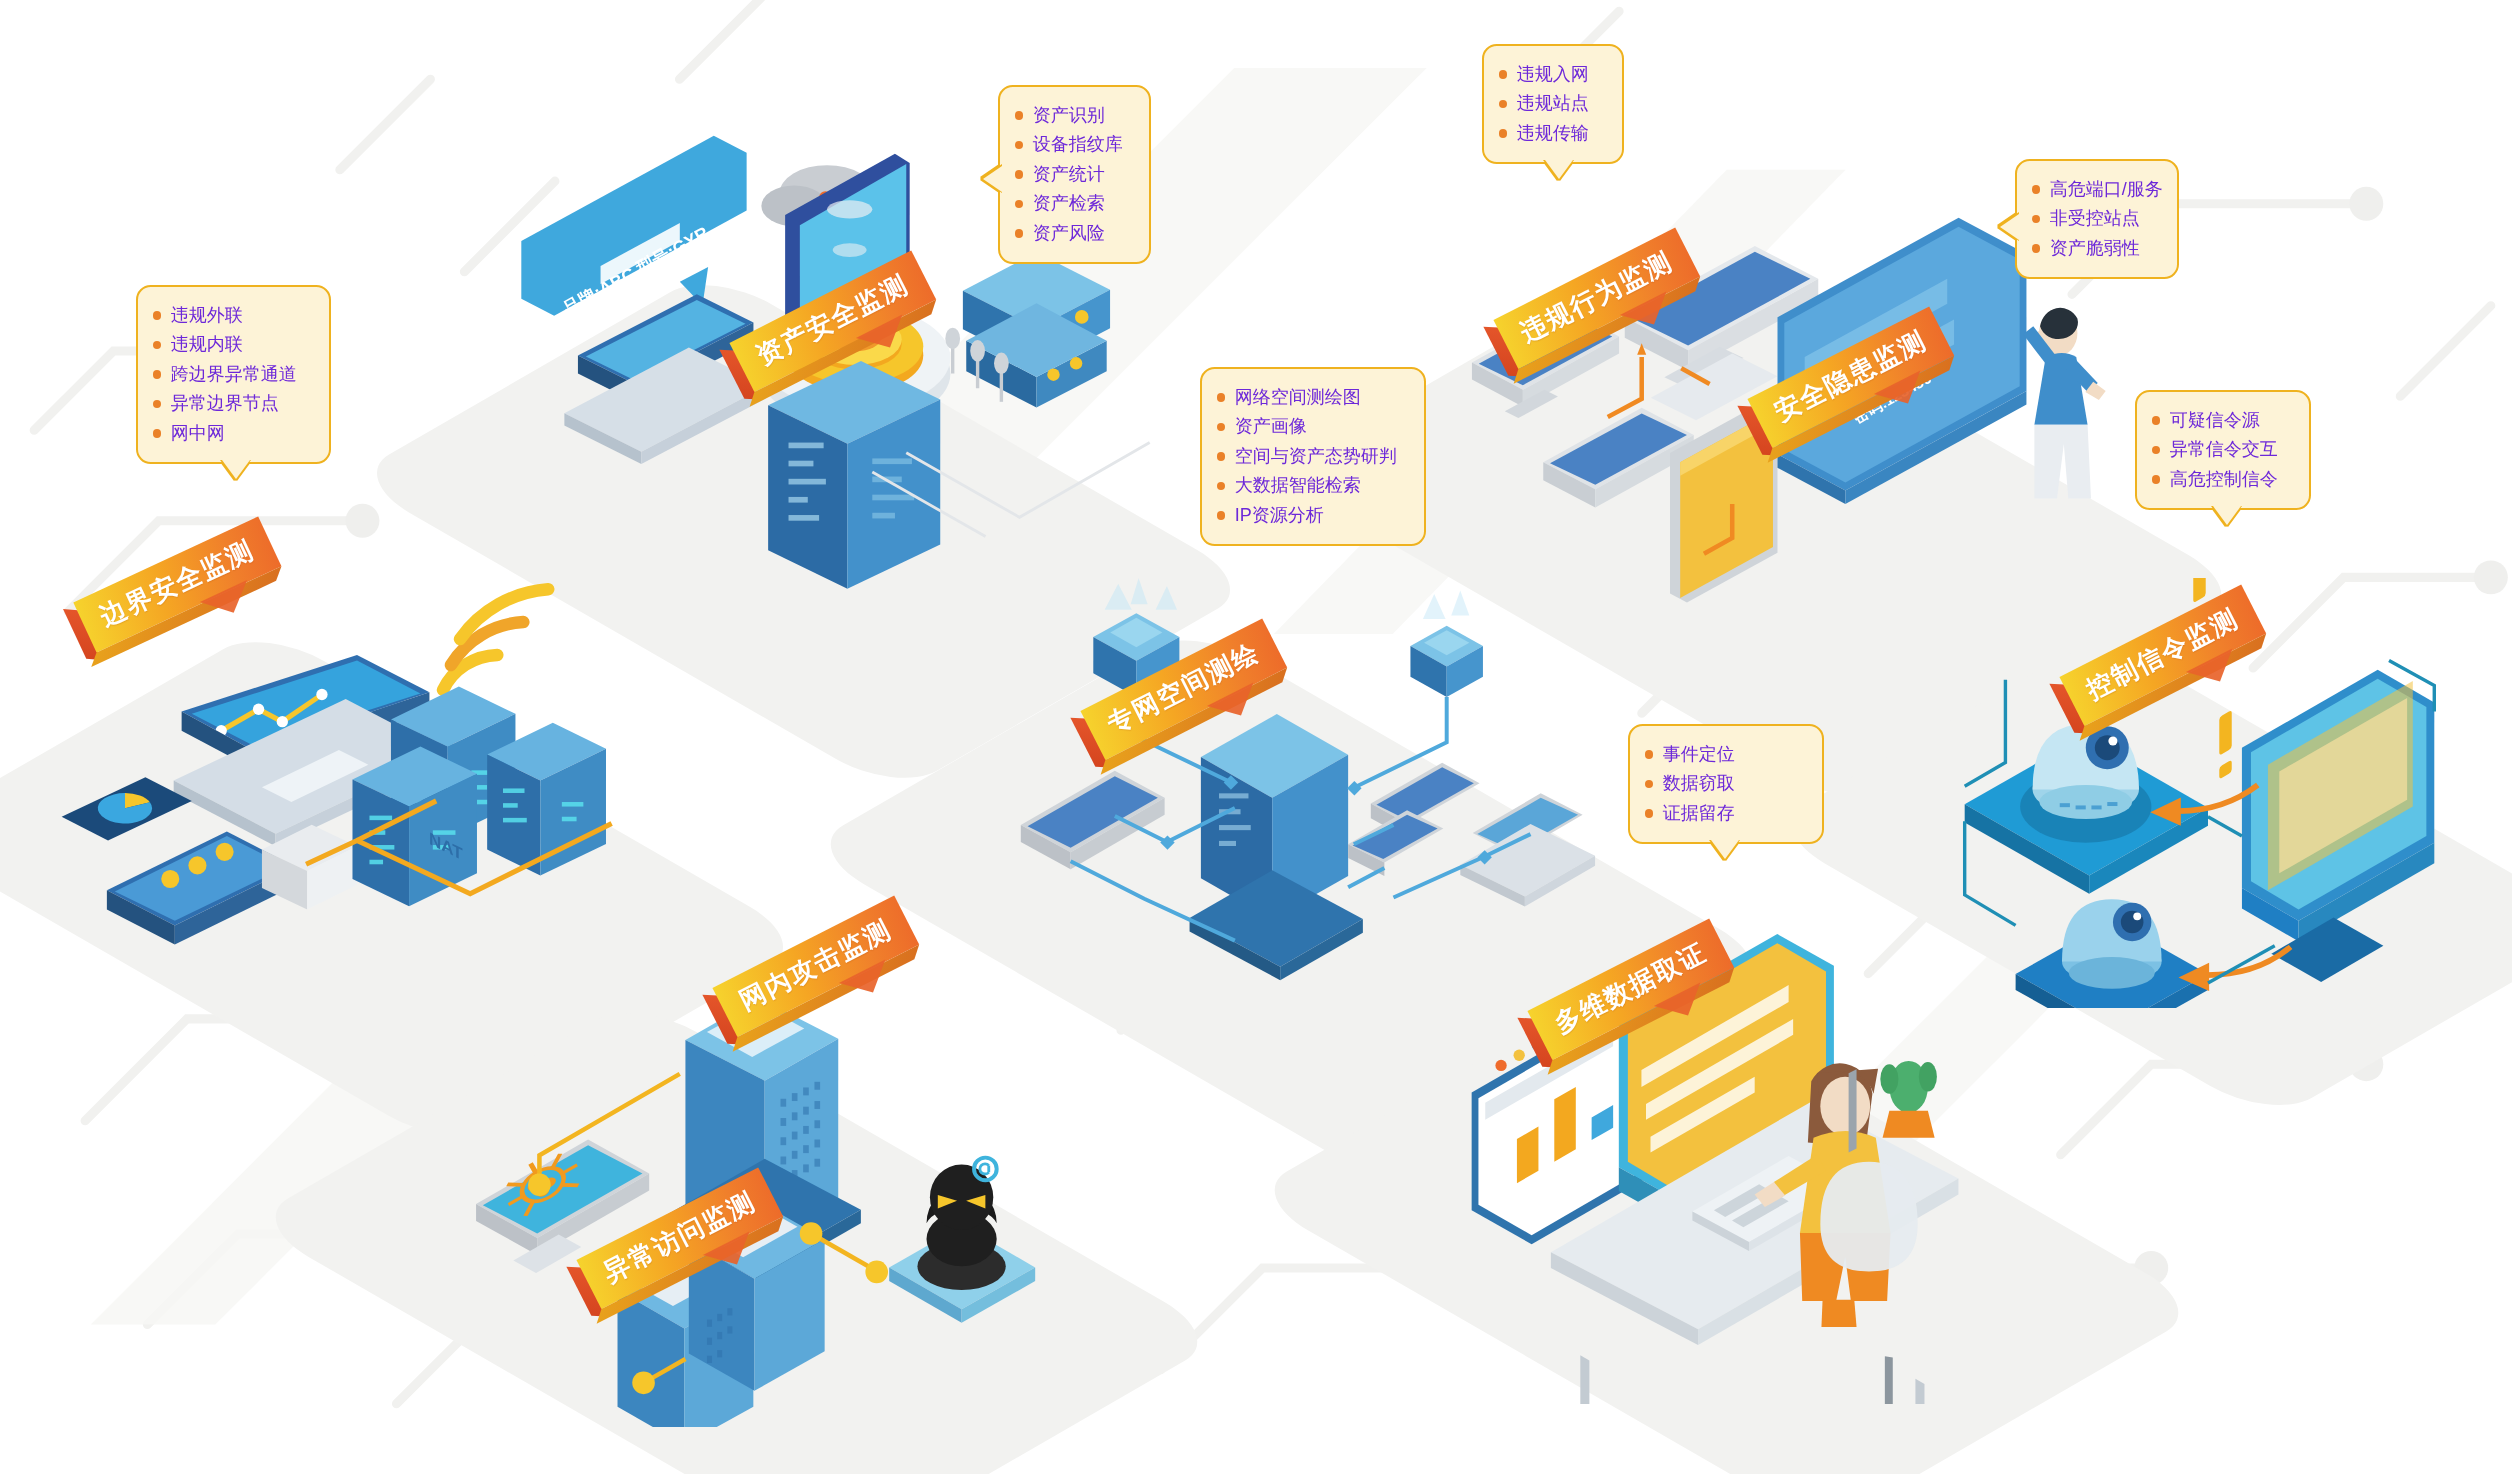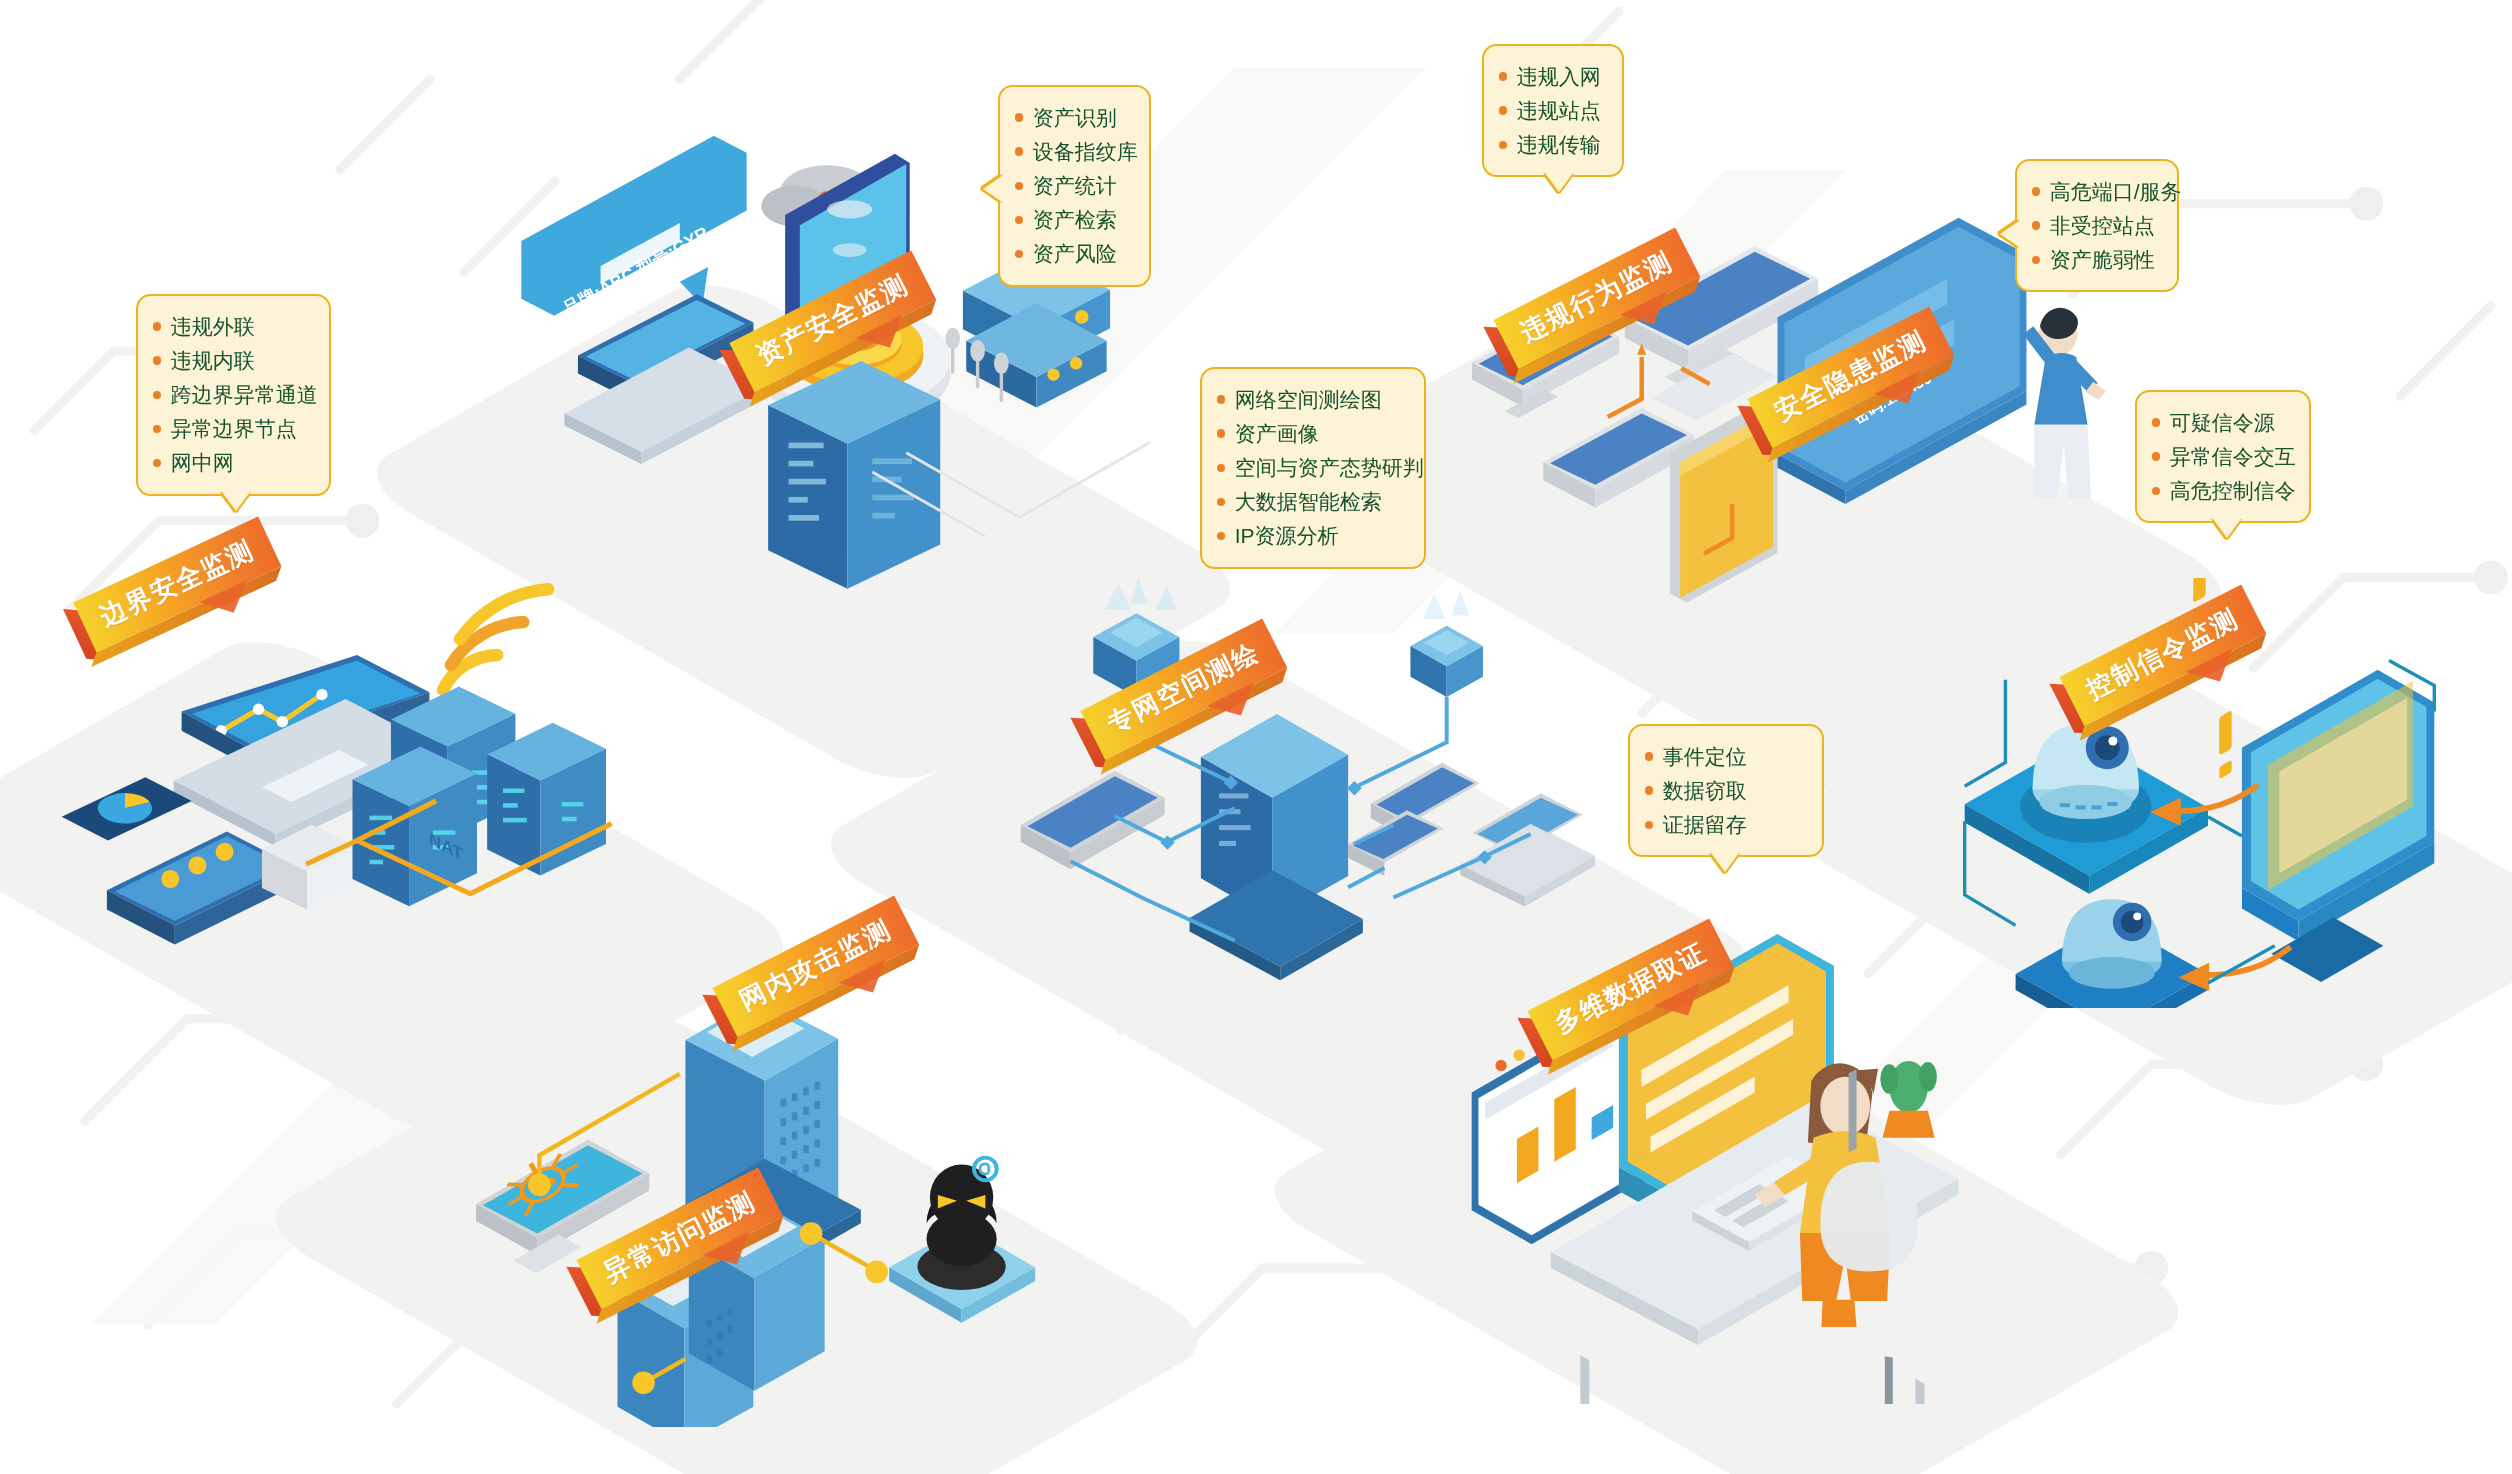--- a/index.html
+++ b/index.html
@@ -43,22 +43,22 @@
     background:#fdf3d7;
     border:2.3px solid #efb21f;
     border-radius:14.7px;
     padding:13.6px 19px 13.6px 14.7px;
     box-sizing:border-box;
     z-index:40;
   }
   .callout ul{list-style:none;margin:0;padding:0;}
   .callout li{
     display:flex;align-items:center;
-    font-size:21px;line-height:1.52;
-    color:#14532d;
+    font-size:18px;line-height:1.52;
+    color:#6d28d9;
     white-space:nowrap;
     padding:1.1px 0;
   }
   .callout li .dot{
     width:8.5px;height:8.5px;border-radius:50%;
     background:#ea8128;
     margin-right:9.6px;flex:none;
   }
   
   .tail{position:absolute;width:0;height:0;}
@@ -891,21 +891,21 @@
     <div class="rb-cap"></div>
     <div class="rb-face">
         <span class="rb-text">多维数据取证</span>
       </div>
     <div class="rb-bottom"></div>
       <div class="rb-fold"></div>
   </div>
 
   <div class="label-tag" style="left:554px;top:259px;transform:rotate(-29deg);font-size:17.6px;">品牌:ABC  型号:GYR</div>
 
-  <div class="callout" style="left:136px;top:294px;width:195px;">
+  <div class="callout" style="left:136px;top:285px;width:195px;">
     <ul>
       <li>
           <span class="dot"></span>
           <span>违规外联</span>
         </li>
       <li>
           <span class="dot"></span>
           <span>违规内联</span>
         </li>
       <li>

